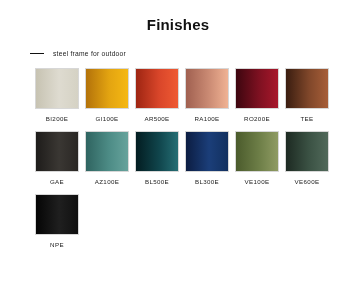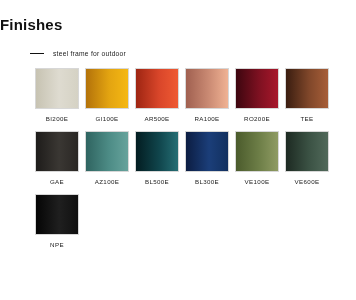--- a/index.html
+++ b/index.html
@@ -9,21 +9,21 @@
   }
   body {
     width: 356px;
     height: 300px;
     font-family: "Liberation Sans", sans-serif;
     color: #1a1a1a;
     overflow: hidden;
     position: relative;
   }
   #page-title {
-    text-align: left;
+    text-align: center;
     font-size: 15px;
     font-weight: bold;
     letter-spacing: 0.2px;
     margin: 0;
     padding-top: 16px;
     color: #111111;
   }
   #legend {
     display: flex;
     align-items: center;

